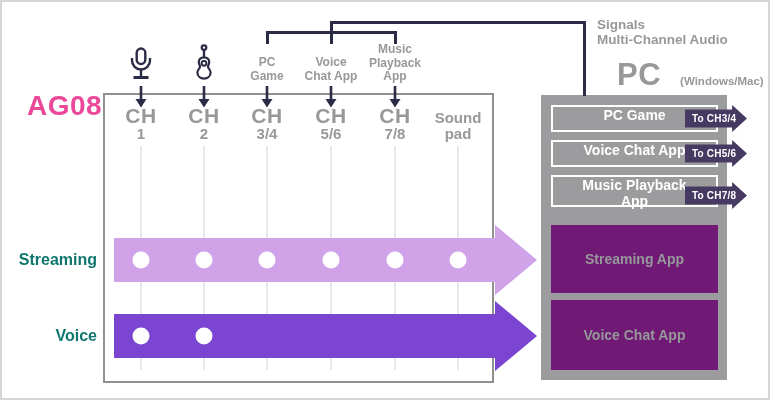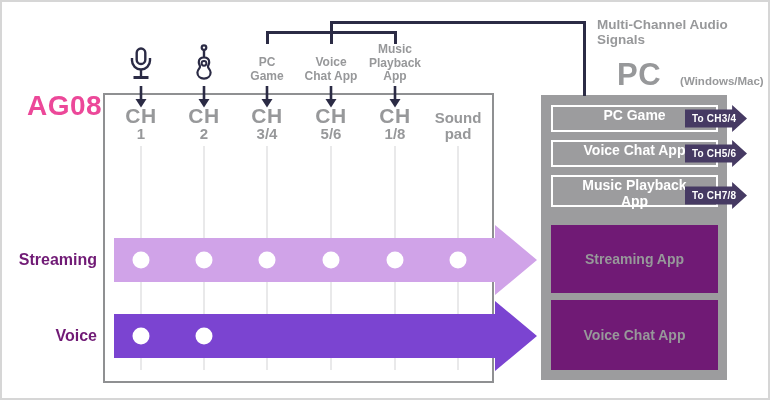--- a/index.html
+++ b/index.html
@@ -21,21 +21,21 @@
   
   .src{width:96px;text-align:center;font-size:12px;line-height:13.5px;color:#97989a;z-index:3;}
   .src span{display:block;}
 
   
   .nline{background:#2b2b45;z-index:4;}
 
   .down-arrow{z-index:6;}
 
   
-  .rowlab{left:16px;width:79px;text-align:right;font-size:16px;color:#701a75;z-index:3;}
+  .rowlab{left:16px;width:79px;text-align:right;font-size:16px;color:#0f766e;z-index:3;}
   .flow{z-index:5;}
 
   
   .mc-heading{left:595px;top:15px;font-size:13.5px;line-height:15px;color:#97989a;z-index:3;}
   .mc-heading span{display:block;}
   .pc-title{left:615px;top:55px;display:flex;align-items:baseline;color:#97989a;z-index:3;}
   .pc-title .big{font-size:31px;letter-spacing:0.5px;}
   .pc-title .small{font-size:11.5px;margin-left:19px;}
   .pc-box{left:539px;top:93px;width:186px;height:285px;background:#9c9c9e;z-index:2;}
   .app-box{left:549px;width:167px;border:2px solid #ffffff;background:#9c9c9e;box-sizing:border-box;
@@ -74,21 +74,21 @@
   <div class="abs ch-col" style="left:233px">
     <span class="ch-top">CH</span>
     <span class="ch-num">3/4</span>
   </div>
   <div class="abs ch-col" style="left:297px">
     <span class="ch-top">CH</span>
     <span class="ch-num">5/6</span>
   </div>
   <div class="abs ch-col" style="left:361px">
     <span class="ch-top">CH</span>
-    <span class="ch-num">1/8</span>
+    <span class="ch-num">7/8</span>
   </div>
   <div class="abs ch-col soundpad" style="left:424px">
     <span class="ch-top">Sound</span>
     <span class="ch-num">pad</span>
   </div>
 
   <svg class="abs" style="left:126px;top:45px;z-index:3" width="26" height="37" viewBox="0 0 26 37">
     <rect x="8.7" y="1.5" width="8.6" height="15.5" rx="4.3" fill="none" stroke="#2b2b45" stroke-width="2.4"></rect>
     <path d="M4,11 v2.5 a9,9 0 0 0 18,0 V11" fill="none" stroke="#2b2b45" stroke-width="2.4"></path>
     <line x1="13" y1="22.5" x2="13" y2="29" stroke="#2b2b45" stroke-width="2.4"></line>
@@ -155,22 +155,22 @@
     <circle cx="281" cy="35" r="8.5" fill="#fff"></circle>
       <circle cx="344" cy="35" r="8.5" fill="#fff"></circle>
   </svg>
   <svg class="abs flow" style="left:112px;top:299px" width="423" height="70" viewBox="0 0 423 70">
     <polygon points="0,13 381,13 381,0 423,35 381,70 381,57 0,57" fill="#7b44d1"></polygon>
     <circle cx="27" cy="35" r="8.5" fill="#fff"></circle>
       <circle cx="90" cy="35" r="8.5" fill="#fff"></circle>
   </svg>
 
   <div class="abs mc-heading">
+    <span>Signals</span>
     <span>Multi-Channel Audio</span>
-    <span>Signals</span>
   </div>
   <div class="abs pc-title">
     <span class="big">PC</span>
     <span class="small">(Windows/Mac)</span>
   </div>
   <div class="abs pc-box"></div>
 
   <div class="abs app-box" style="top:103px;height:27px">
     <span class="lbl">PC Game</span>
   </div>

